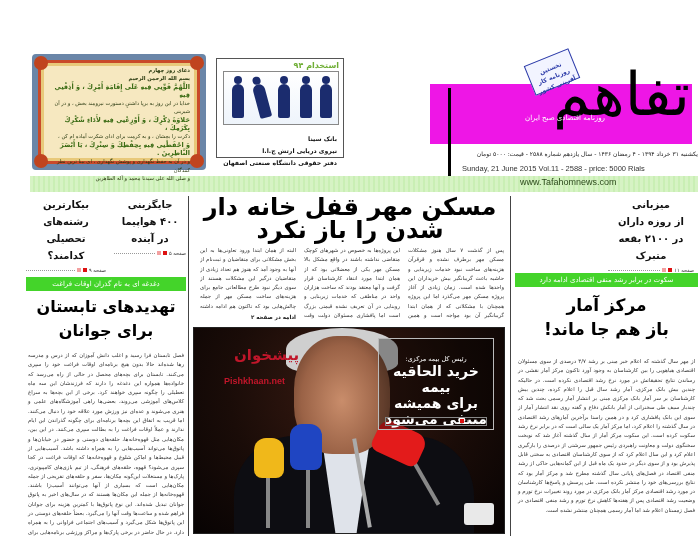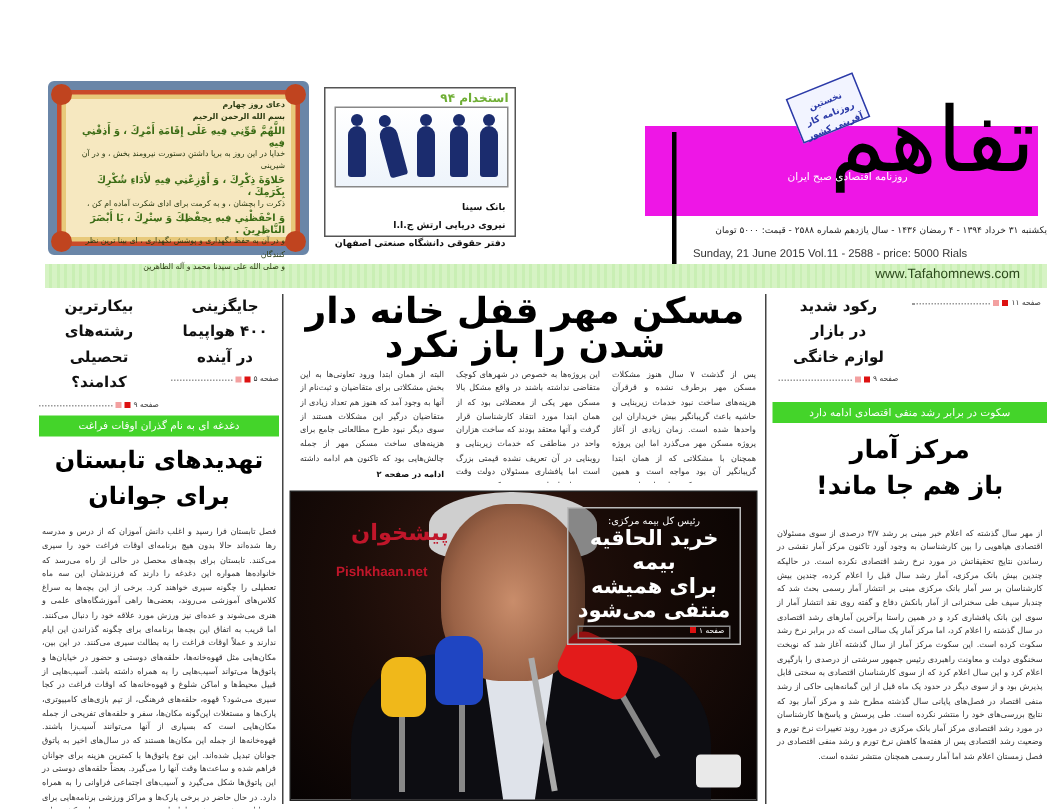--- a/index.html
+++ b/index.html
@@ -21,21 +21,21 @@
     direction: rtl; text-align: center; }
   .mast-date-fa { left: 468px; top: 150px; width: 230px; font-size: 6px; color: #222;
     direction: rtl; text-align: right; }
   .mast-date-en { left: 462px; top: 164px; width: 230px; font-size: 7.5px; color: #333;
     font-family: "Liberation Sans", sans-serif; }
 
   
   .green-band { left: 30px; top: 176px; width: 668px; height: 16px;
     background: repeating-linear-gradient(90deg, #d6f3c4 0 3px, #c9efb4 3px 5px); }
   .website { left: 520px; top: 177px; width: 160px; font-family: "Liberation Sans", sans-serif;
-    font-size: 9px; color: #2d4a1c; text-align: right; }
+    font-size: 9px; color: #2d4a1c; text-align: left; }
 
   
   .prayer { left: 32px; top: 54px; width: 174px; height: 116px;
     background: #f6e8c0; border: 6px solid #6a86a8; border-radius: 4px;
     box-shadow: inset 0 0 0 3px #c94a2a, inset 0 0 0 6px #e8c97a; }
   .prayer-inner { position: absolute; left: 10px; top: 6px; right: 10px; bottom: 6px;
     direction: rtl; text-align: right; font-size: 5.2px; line-height: 8.3px; color: #2a3a10; }
   .prayer-inner .green { color: #3a6b14; font-weight: bold; font-size: 6.5px; }
   .corner { position: absolute; width: 14px; height: 14px; border-radius: 50%; background: #c0441f; }
 
@@ -67,21 +67,21 @@
   .face { position: absolute; left: 100px; top: 8px; width: 96px; height: 118px; border-radius: 45% 45% 40% 40%;
     background: radial-gradient(ellipse at 50% 55%, #c98d6b 0%, #9a6246 60%, #5a3524 100%); }
   .hair { position: absolute; left: 92px; top: 0px; width: 112px; height: 44px; border-radius: 50% 50% 20% 20%;
     background: #cfcfcf; }
   .suit { position: absolute; left: 40px; top: 108px; width: 240px; height: 110px; border-radius: 60px 60px 0 0; background: #0d0d12; }
   .shirt { position: absolute; left: 128px; top: 112px; width: 48px; height: 100px; background: #dfe3ea; clip-path: polygon(0 0,100% 0,70% 100%,30% 100%); }
   .mic { position: absolute; border-radius: 12px 12px 8px 8px; }
   .mic-stick { position: absolute; width: 4px; background: #888; }
   .quote-box { position: absolute; right: 10px; top: 10px; width: 116px; height: 92px;
     border: 1px solid #bbb; background: rgba(0,0,0,0.35); direction: rtl; text-align: center; color: #fff; }
-  .quote-kicker { font-size: 6.5px; margin-top: 4px; }
+  .quote-kicker { font-size: 6.5px; margin-top: 16px; }
   .quote-head { font-size: 14px; line-height: 16px; font-weight: bold; }
   .quote-ref { position: absolute; left: 6px; bottom: 3px; right: 6px; height: 9px; border: 1px solid #888;
     font-size: 5px; line-height: 7px; text-align: right; padding-right: 3px; }
   .watermark { position: absolute; left: 40px; top: 18px; color: #c0162a; font-weight: bold; font-size: 15px; direction: rtl; }
   .watermark-en { position: absolute; left: 30px; top: 48px; color: #c0162a; font-size: 9px; font-weight: bold; font-family: "Liberation Sans", sans-serif; }
 </style>
 </head>
 <body>
 
 <div class="abs mast-band"></div>
@@ -126,40 +126,32 @@
   <div class="ad-line" style="top:88px">نیروی دریایی ارتش ج.ا.ا</div>
   <div class="ad-line" style="top:100px">دفتر حقوقی دانشگاه صنعتی اصفهان</div>
 </div>
 
 <div class="abs vrule" style="left:188px;top:196px;height:340px"></div>
 <div class="abs vrule" style="left:510px;top:196px;height:340px"></div>
 
 <div class="abs" style="left:515px;top:196px;width:183px;height:340px">
   <div style="display:flex;flex-direction:row-reverse;justify-content:space-between;padding:0 4px">
     <div style="width:86px">
+      <div class="teaser" style="white-space:pre-line">میزبانی
+از روزه داران
+در ۲۱۰۰ بقعه متبرک</div>
       <div class="page-ref" style="margin-top:3px">
         <span>صفحه ۱۱</span>
         <span class="sq"></span>
         <span class="sq2"></span>
         <span class="dots"></span>
       </div>
     </div>
-    <div style="width:80px">
-      <div class="teaser" style="white-space:pre-line">رکود شدید
-در بازار
-لوازم خانگی</div>
-      <div class="page-ref" style="margin-top:3px">
-        <span>صفحه ۹</span>
-        <span class="sq"></span>
-        <span class="sq2"></span>
-        <span class="dots"></span>
-      </div>
-    </div>
-  </div>
-  <div class="green-bar" style="margin-top:12px">سکوت در برابر رشد منفی اقتصادی ادامه دارد</div>
+  </div>
+  <div class="green-bar" style="margin-top:0">سکوت در برابر رشد منفی اقتصادی ادامه دارد</div>
   <div class="headline-lg" style="font-size:17px;line-height:24px;margin-top:6px;white-space:pre-line">مرکز آمار
 باز هم جا ماند!</div>
   <div class="body-text" style="margin-top:16px;height:260px;padding:0 3px">از مهر سال گذشته که اعلام خبر مبنی بر رشد ۳/۷ درصدی از سوی مسئولان اقتصادی هیاهویی را بین کارشناسان به وجود آورد تاکنون مرکز آمار نقشی در رساندن نتایج تحقیقاتش در مورد نرخ رشد اقتصادی نکرده است. در حالیکه چندین بیش بانک مرکزی، آمار رشد سال قبل را اعلام کرده، چندین بیش کارشناسان بر سر آمار بانک مرکزی مبنی بر انتشار آمار رسمی بحث شد که چندبار سیف طی سخنرانی از آمار بانکش دفاع و گفته روی نقد انتشار آمار از سوی این بانک پافشاری کرد و در همین راستا برآخرین آمارهای رشد اقتصادی در سال گذشته را اعلام کرد، اما مرکز آمار یک سالی است که در برابر نرخ رشد سکوت کرده است. این سکوت مرکز آمار از سال گذشته آغاز شد که نوبخت سخنگوی دولت و معاونت راهبردی رئیس جمهور سرشتی از درصدی را بارگیری اعلام کرد و این سال اعلام کرد که از سوی کارشناسان اقتصادی به سختی قابل پذیرش بود و از سوی دیگر در حدود یک ماه قبل از این گمانه‌هایی حاکی از رشد منفی اقتصاد در فصل‌های پایانی سال گذشته مطرح شد و مرکز آمار بود که نتایج بررسی‌های خود را منتشر نکرده است. طی پرسش و پاسخ‌ها کارشناسان در مورد رشد اقتصادی مرکز آمار بانک مرکزی در مورد روند تغییرات نرخ تورم و وضعیت رشد اقتصادی پس از هفته‌ها کاهش نرخ تورم و رشد منفی اقتصادی در فصل زمستان اعلام شد اما آمار رسمی همچنان منتشر نشده است.</div>
 </div>
 
 <div class="abs" style="left:192px;top:196px;width:316px;">
   <div class="headline-lg" style="font-size:24px;line-height:23px;letter-spacing:-0.5px">مسکن مهر قفل خانه دار شدن را باز نکرد</div>
   <div style="display:flex;flex-direction:row-reverse;gap:8px;margin-top:4px;padding:0 4px">
     <div class="body-text" style="width:96px;height:76px">پس از گذشت ۷ سال هنوز مشکلات مسکن مهر برطرف نشده و قرقرآن هزینه‌های ساخت نبود خدمات زیربنایی و حاشیه باعث گریبانگیر بیش خریداران این واحدها شده است. زمان زیادی از آغاز پروژه مسکن مهر می‌گذرد اما این پروژه همچنان با مشکلاتی که از همان ابتدا گریبانگیر آن بود مواجه است و همین موضوع سبب شده که تعداد زیادی از</div>
     <div class="body-text" style="width:96px;height:76px">این پروژه‌ها به خصوص در شهرهای کوچک متقاضی نداشته باشند در واقع مشکل بالا مسکن مهر یکی از معضلاتی بود که از همان ابتدا مورد انتقاد کارشناسان قرار گرفت و آنها معتقد بودند که ساخت هزاران واحد در مناطقی که خدمات زیربنایی و روبنایی در آن تعریف نشده قیمتی بزرگ است اما پافشاری مسئولان دولت وقت منجر به اجرای این پروژه شد که</div>

